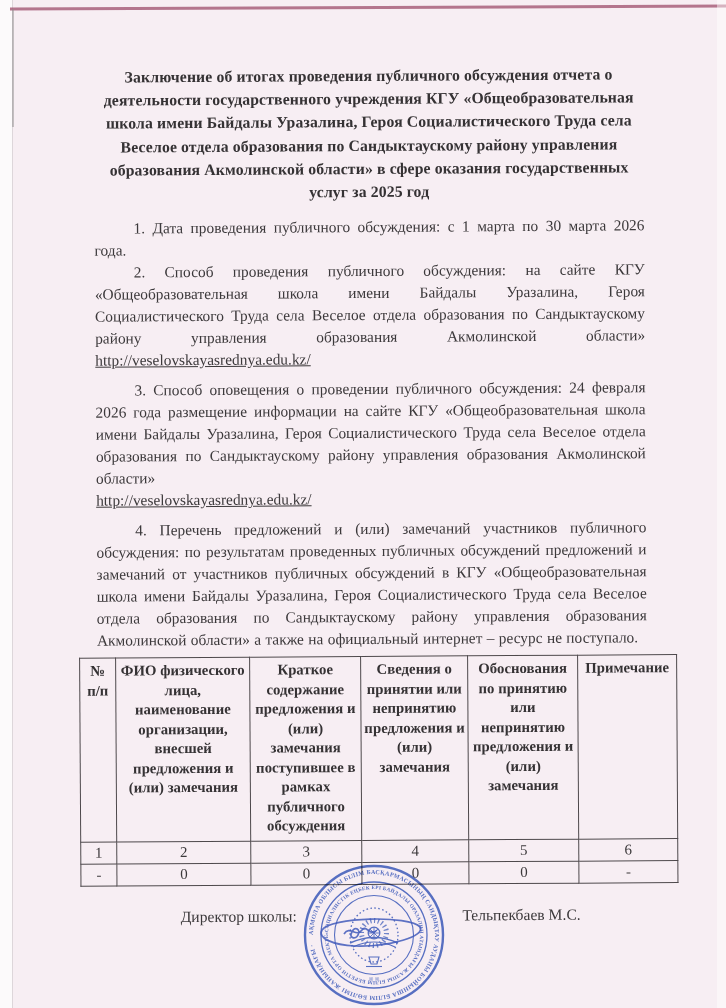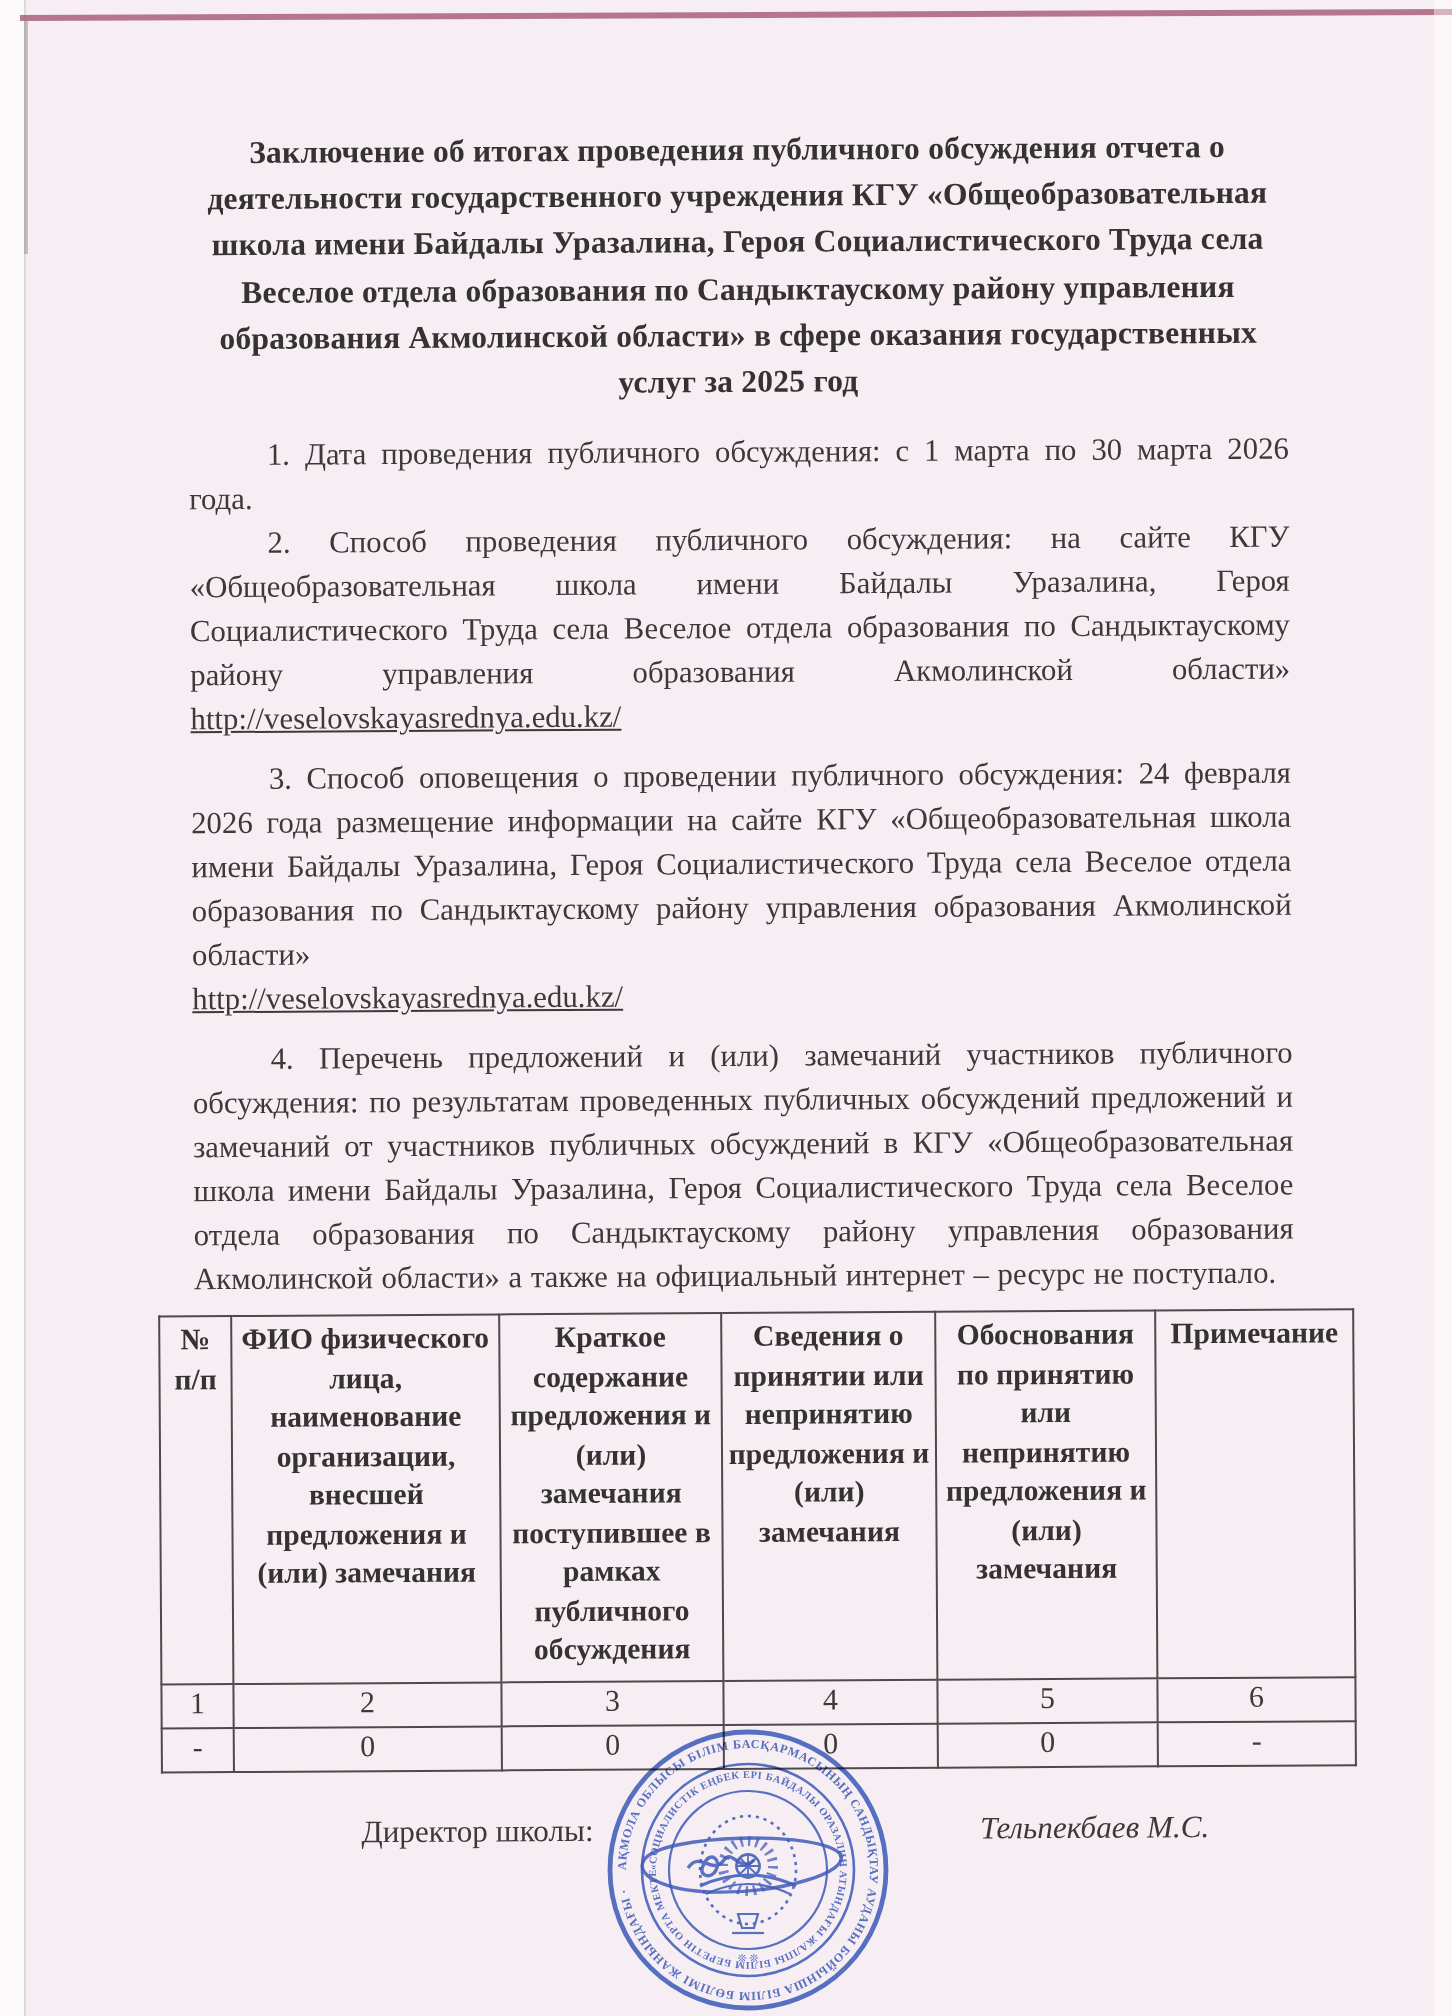--- a/index.html
+++ b/index.html
@@ -50,21 +50,21 @@
     font-size:14.8px;font-weight:bold;line-height:19.5px;
     padding:3px 2px 4px 2px;text-align:center;vertical-align:top;color:#353234;
   }
   table.props td{
     font-size:15px;font-weight:normal;text-align:center;
     padding:1px 2px;height:19px;line-height:17px;
   }
 
   .sig-row{display:flex;margin-top:22px;font-size:15.6px;}
   .sig-label{margin-left:82px;}
-  .sig-name{margin-left:auto;margin-right:44px;font-style:italic;}
+  .sig-name{margin-left:auto;margin-right:68px;}
 
   .stamp-svg{
     position:absolute;left:292px;top:853px;width:164px;height:164px;
     z-index:10;opacity:.9;mix-blend-mode:multiply;
   }
 </style>
 </head>
 <body>
 
 <div class="page">

